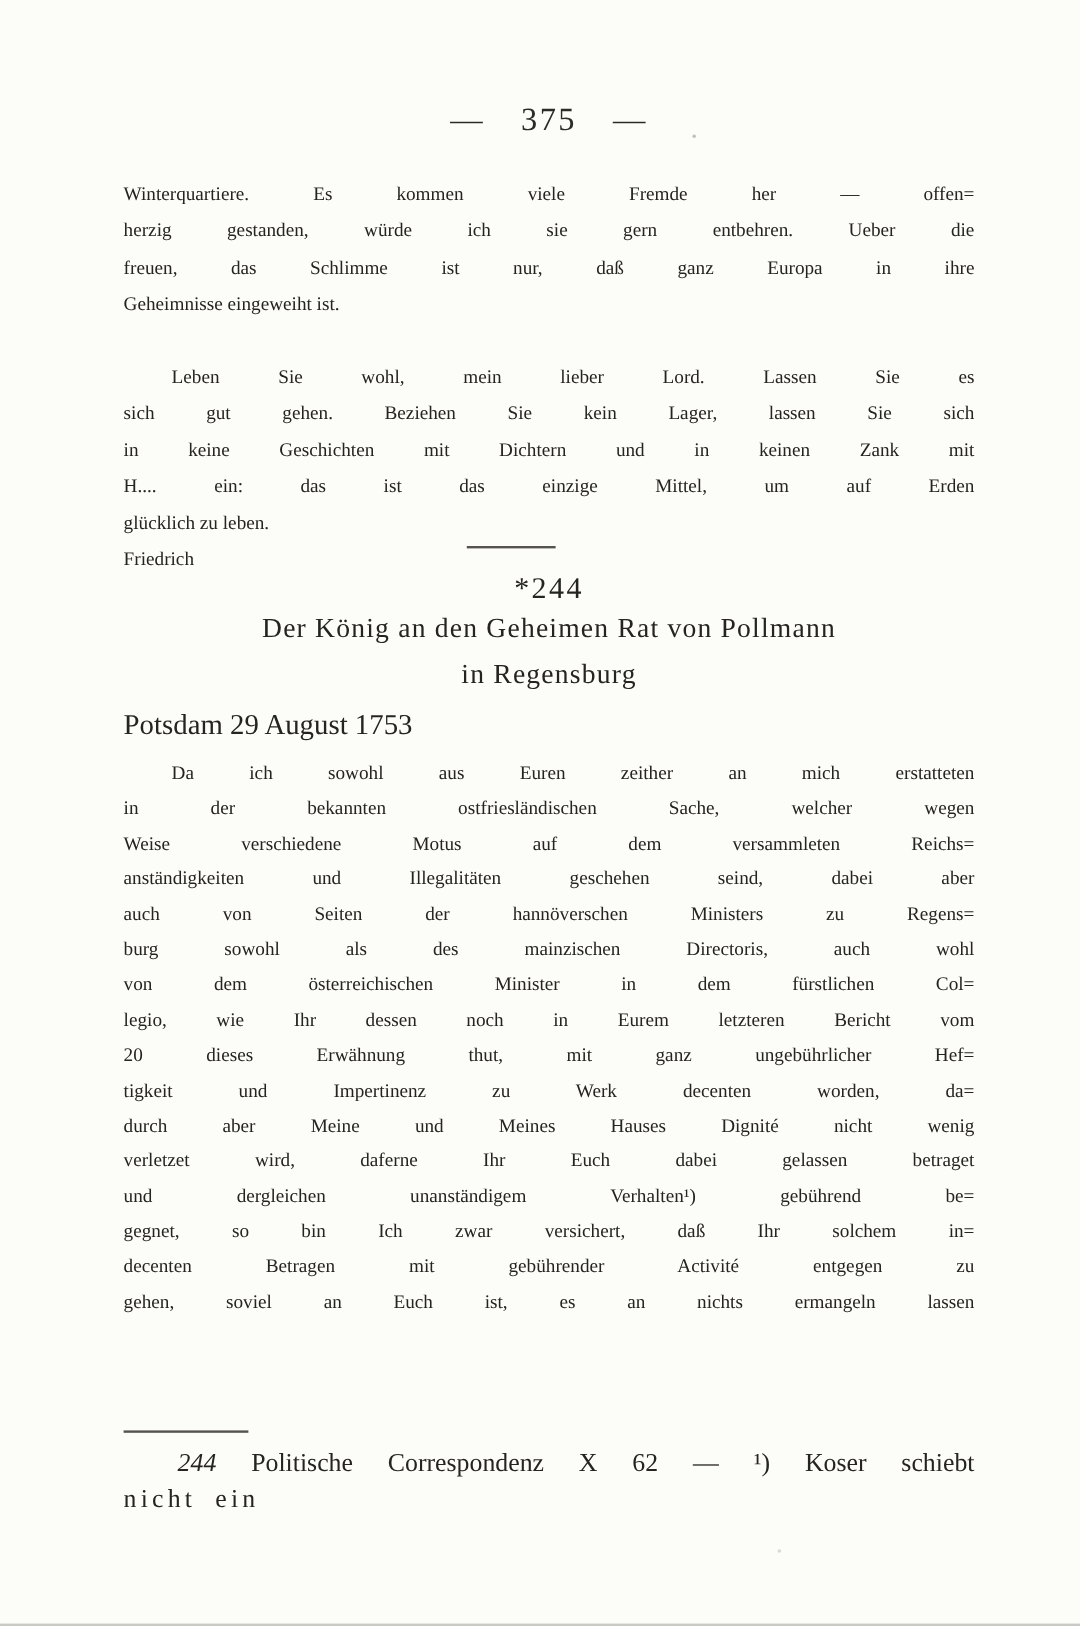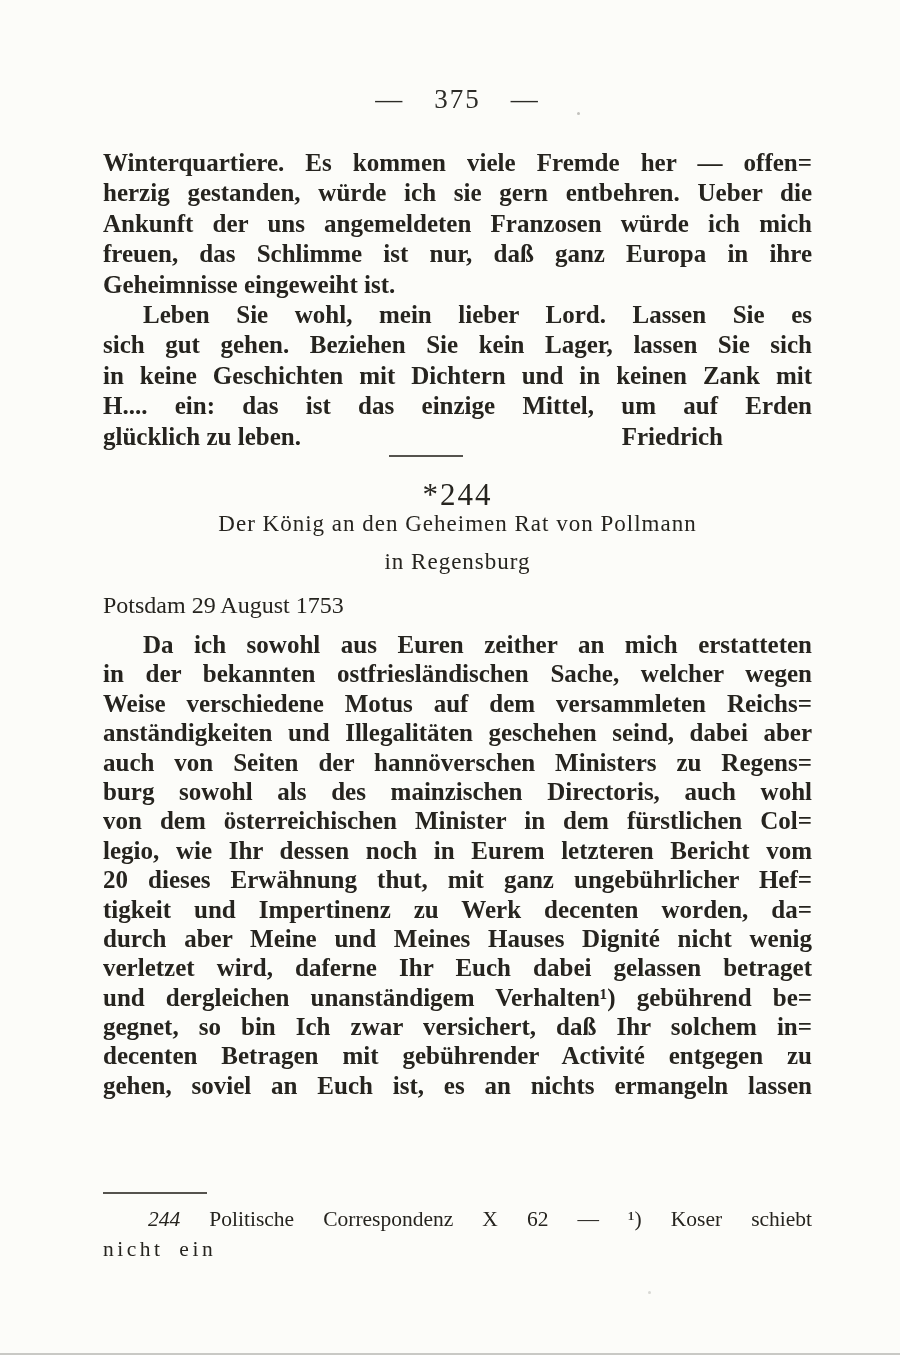--- a/index.html
+++ b/index.html
@@ -34,51 +34,51 @@
     display: flex;
     justify-content: center;
     align-items: baseline;
     gap: 30px;
     font-size: 27px;
     letter-spacing: 2px;
     color: #2c2b27;
   }
   
   .para {
-    font-size: 25px;
-    font-weight: bold;
+    font-size: 16px;
   }
   .para .line {
     text-align: justify;
     text-align-last: justify;
     white-space: nowrap;
   }
   .p12 .line { height: 30.4px; line-height: 30.4px; }
   .p3  .line { height: 29.4px; line-height: 29.4px; }
   .line.indent { padding-left: 40px; }
   .line.last { text-align-last: left; }
   .sigline {
     display: flex;
     justify-content: space-between;
     padding-right: 89px;
     height: 30.4px;
     line-height: 30.4px;
+    flex-direction: column;
   }
   
   .rule {
     position: absolute;
     border-top: 2px solid #55534e;
   }
   .rule.center { left: 389px; width: 74px; top: 455px; }
   .rule.footnote-sep { left: 103px; width: 104px; top: 1192px; }
   
   .section-number {
     top: 477px;
     text-align: center;
-    font-size: 31px;
+    font-size: 25px;
     letter-spacing: 2px;
   }
   .title-line {
     text-align: center;
     font-size: 23px;
     letter-spacing: 1px;
     white-space: nowrap;
   }
   .t1 { top: 511px; }
   .t2 { top: 549px; }
@@ -124,21 +124,20 @@
     <span>—</span>
     <span>375</span>
     <span>—</span>
   </div>
 
   <div class="speck s1"></div>
 
   <div class="block para p12" style="top:148px">
     <div class="line">Winterquartiere. Es kommen viele Fremde her — offen=</div>
     <div class="line">herzig gestanden, würde ich sie gern entbehren. Ueber die</div>
-    <div class="line">Ankunft der uns angemeldeten Franzosen würde ich mich</div>
     <div class="line">freuen, das Schlimme ist nur, daß ganz Europa in ihre</div>
     <div class="line last">Geheimnisse eingeweiht ist.</div>
   </div>
 
   <div class="block para p12" style="top:300px">
     <div class="line indent">Leben Sie wohl, mein lieber Lord. Lassen Sie es</div>
     <div class="line">sich gut gehen. Beziehen Sie kein Lager, lassen Sie sich</div>
     <div class="line">in keine Geschichten mit Dichtern und in keinen Zank mit</div>
     <div class="line">H.... ein: das ist das einzige Mittel, um auf Erden</div>
     <div class="sigline">

